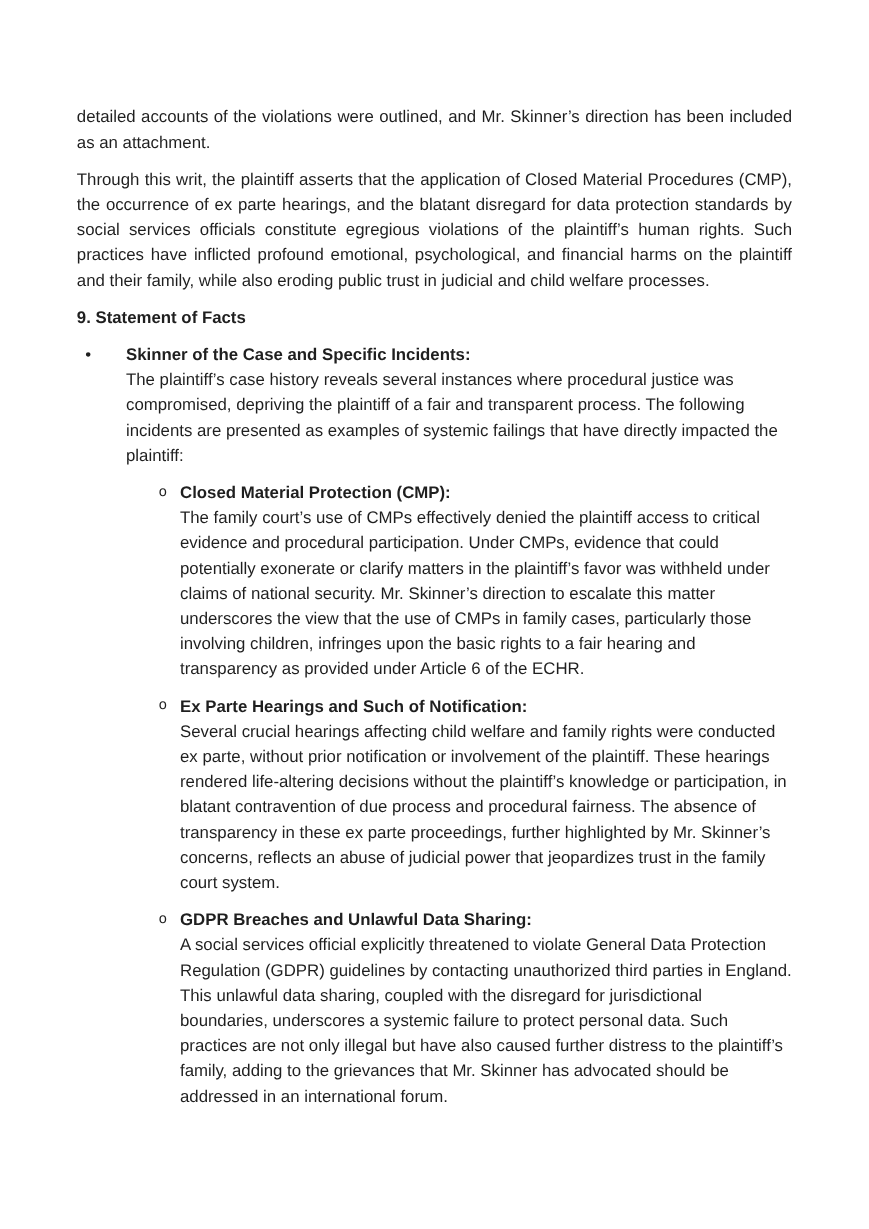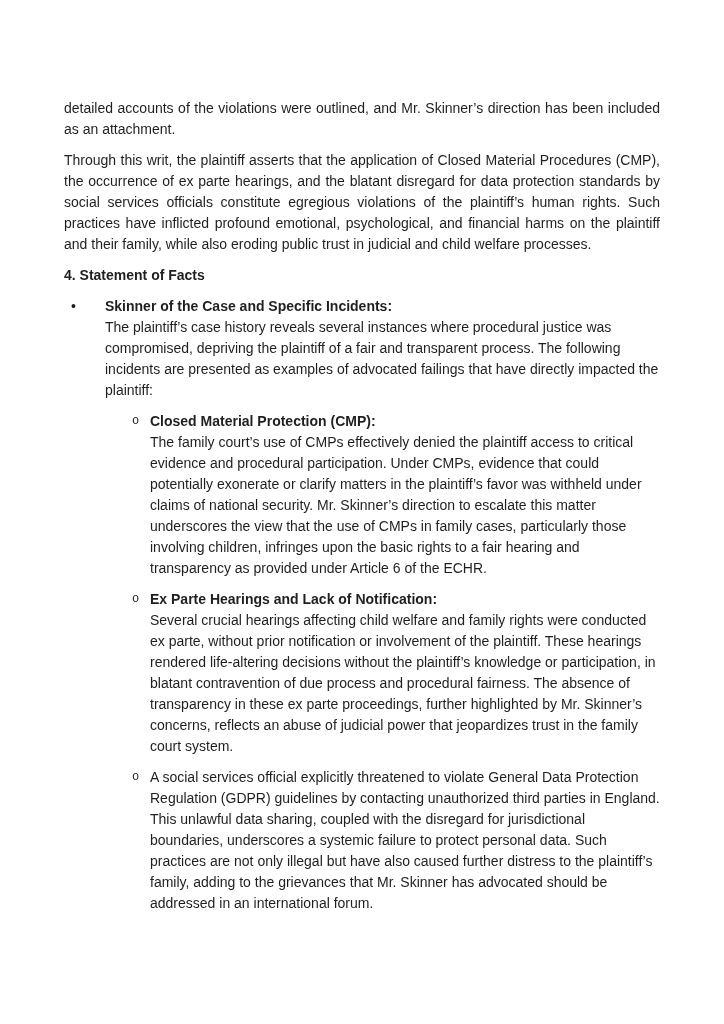--- a/index.html
+++ b/index.html
@@ -12,21 +12,21 @@
     width: 724px;
     height: 1024px;
     background: #ffffff;
     overflow: hidden;
     font-family: "Liberation Sans", "DejaVu Sans", sans-serif;
     color: #1f1f1f;
   }
   .content {
     position: absolute;
     left: 64px;
-    top: 98px;
+    top: 87px;
     width: 596px;
   }
   .para {
     margin: 0 0 10px 0;
     font-size: 14px;
     line-height: 21px;
   }
   .justified {
     text-align: justify;
   }
@@ -69,47 +69,48 @@
 </head>
 <body>
 
 <div class="page">
   <div class="content">
 
     <p class="para justified">detailed accounts of the violations were outlined, and Mr. Skinner’s direction has been included as an attachment.</p>
 
     <p class="para justified">Through this writ, the plaintiff asserts that the application of Closed Material Procedures (CMP), the occurrence of ex parte hearings, and the blatant disregard for data protection standards by social services officials constitute egregious violations of the plaintiff’s human rights. Such practices have inflicted profound emotional, psychological, and financial harms on the plaintiff and their family, while also eroding public trust in judicial and child welfare processes.</p>
 
-    <h2 class="heading">4. Statement of Facts</h2>
+    <h2 class="heading">9. Statement of Facts</h2>
 
     <div class="li level1">
       <span class="marker">•</span>
       <div class="li-content">
         <div class="li-title">Skinner of the Case and Specific Incidents:</div>
-        <div class="li-body">The plaintiff’s case history reveals several instances where procedural justice was compromised, depriving the plaintiff of a fair and transparent process. The following incidents are presented as examples of advocated failings that have directly impacted the plaintiff:</div>
+        <div class="li-body">The plaintiff’s case history reveals several instances where procedural justice was compromised, depriving the plaintiff of a fair and transparent process. The following incidents are presented as examples of systemic failings that have directly impacted the plaintiff:</div>
       </div>
     </div>
 
     <div class="li level2">
       <span class="marker">o</span>
       <div class="li-content">
         <div class="li-title">Closed Material Protection (CMP):</div>
         <div class="li-body">The family court’s use of CMPs effectively denied the plaintiff access to critical evidence and procedural participation. Under CMPs, evidence that could potentially exonerate or clarify matters in the plaintiff’s favor was withheld under claims of national security. Mr. Skinner’s direction to escalate this matter underscores the view that the use of CMPs in family cases, particularly those involving children, infringes upon the basic rights to a fair hearing and transparency as provided under Article 6 of the ECHR.</div>
       </div>
     </div>
 
     <div class="li level2">
       <span class="marker">o</span>
       <div class="li-content">
-        <div class="li-title">Ex Parte Hearings and Lack of Notification:</div>
+        <div class="li-title">Ex Parte Hearings and Such of Notification:</div>
         <div class="li-body">Several crucial hearings affecting child welfare and family rights were conducted ex parte, without prior notification or involvement of the plaintiff. These hearings rendered life-altering decisions without the plaintiff’s knowledge or participation, in blatant contravention of due process and procedural fairness. The absence of transparency in these ex parte proceedings, further highlighted by Mr. Skinner’s concerns, reflects an abuse of judicial power that jeopardizes trust in the family court system.</div>
       </div>
     </div>
 
     <div class="li level2">
       <span class="marker">o</span>
       <div class="li-content">
+        <div class="li-title">GDPR Breaches and Unlawful Data Sharing:</div>
         <div class="li-body">A social services official explicitly threatened to violate General Data Protection Regulation (GDPR) guidelines by contacting unauthorized third parties in England. This unlawful data sharing, coupled with the disregard for jurisdictional boundaries, underscores a systemic failure to protect personal data. Such practices are not only illegal but have also caused further distress to the plaintiff’s family, adding to the grievances that Mr. Skinner has advocated should be addressed in an international forum.</div>
       </div>
     </div>
 
   </div>
 </div>
 
 </body></html>

